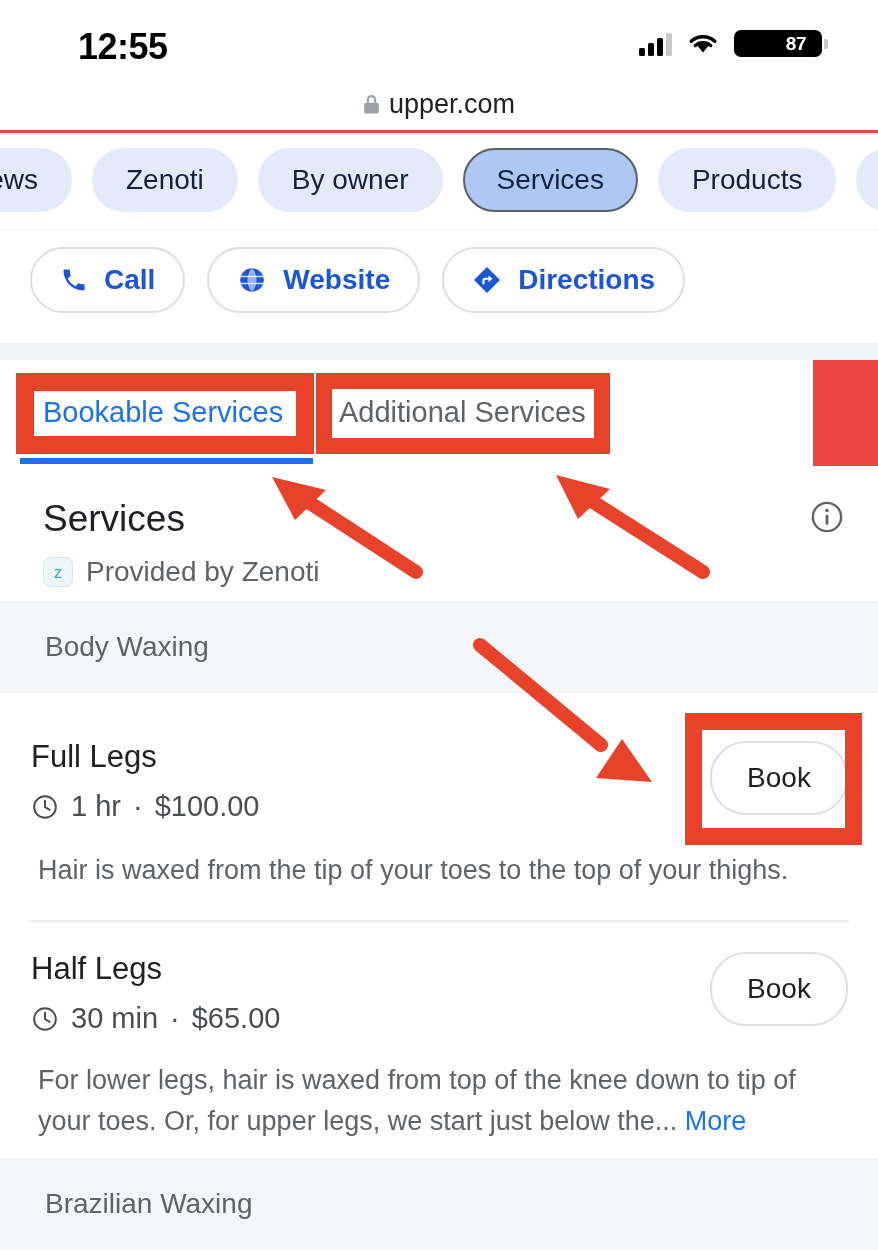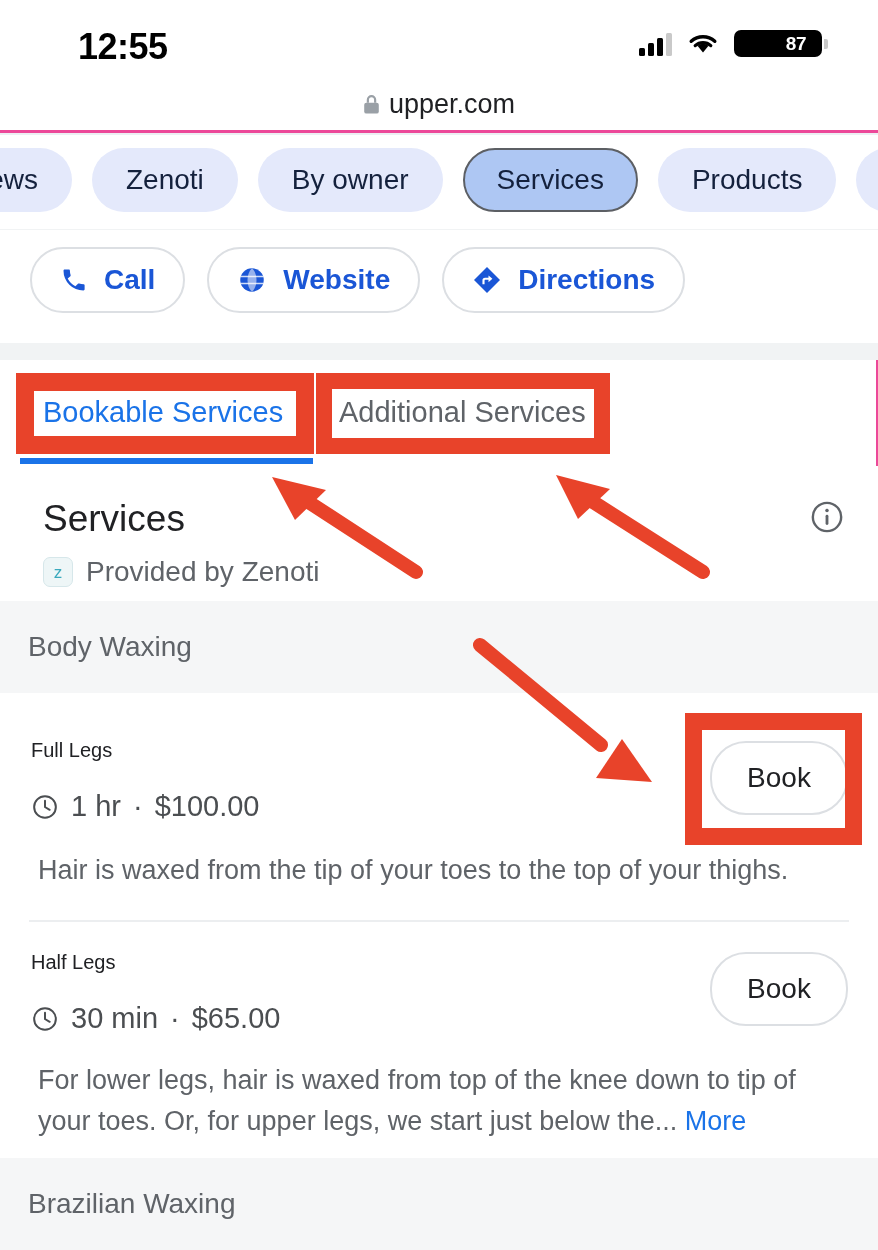--- a/index.html
+++ b/index.html
@@ -8,21 +8,21 @@
     background: #ffffff;
   }
   body {
     font-family: "Liberation Sans", sans-serif;
     -webkit-font-smoothing: antialiased;
   }
   #screen {
     position: relative;
     width: 878px;
     height: 1250px;
-    background: #ec4899;
+    background: #ef4444;
     overflow: hidden;
   }
 
   
   .statusbar {
     position: absolute;
     left: 0; top: 0;
     width: 878px; height: 78px;
     background: #ffffff;
   }
@@ -166,21 +166,21 @@
     left: 0;
     width: 878px;
     background: #f1f3f4;
   }
   .band-1 { top: 343px; height: 17px; }
 
   
   .tabs {
     position: absolute;
     left: 0; top: 360px;
-    width: 876px; height: 106px;
+    width: 813px; height: 106px;
     background: #ffffff;
     border-bottom: 2px solid #e6e8eb;
   }
   .tab {
     position: absolute;
     top: 0;
     height: 104px;
     display: flex;
     align-items: center;
     font-size: 29px;
@@ -239,40 +239,40 @@
   
   .cat {
     position: absolute;
     left: 0;
     width: 878px;
     background: #f5f6f7;
     display: flex;
     align-items: center;
   }
   .cat span {
-    margin-left: 28px;
+    margin-left: 45px;
     font-size: 28px;
     color: #5f6368;
   }
   .cat-1 { top: 601px; height: 92px; }
   .cat-2 { top: 1158px; height: 92px; text-align: right; }
 
   
   .item {
     position: absolute;
     left: 0;
     width: 878px;
     background: #ffffff;
   }
   .item-1 { top: 693px; height: 232px; }
   .item-2 { top: 925px; height: 233px; }
   .item-name {
     position: absolute;
     left: 31px;
-    font-size: 20px;
+    font-size: 31px;
     color: #202124;
   }
   .item-meta {
     position: absolute;
     left: 31px;
     display: flex;
     align-items: center;
     gap: 12px;
     font-size: 29px;
     color: #4b4e51;

